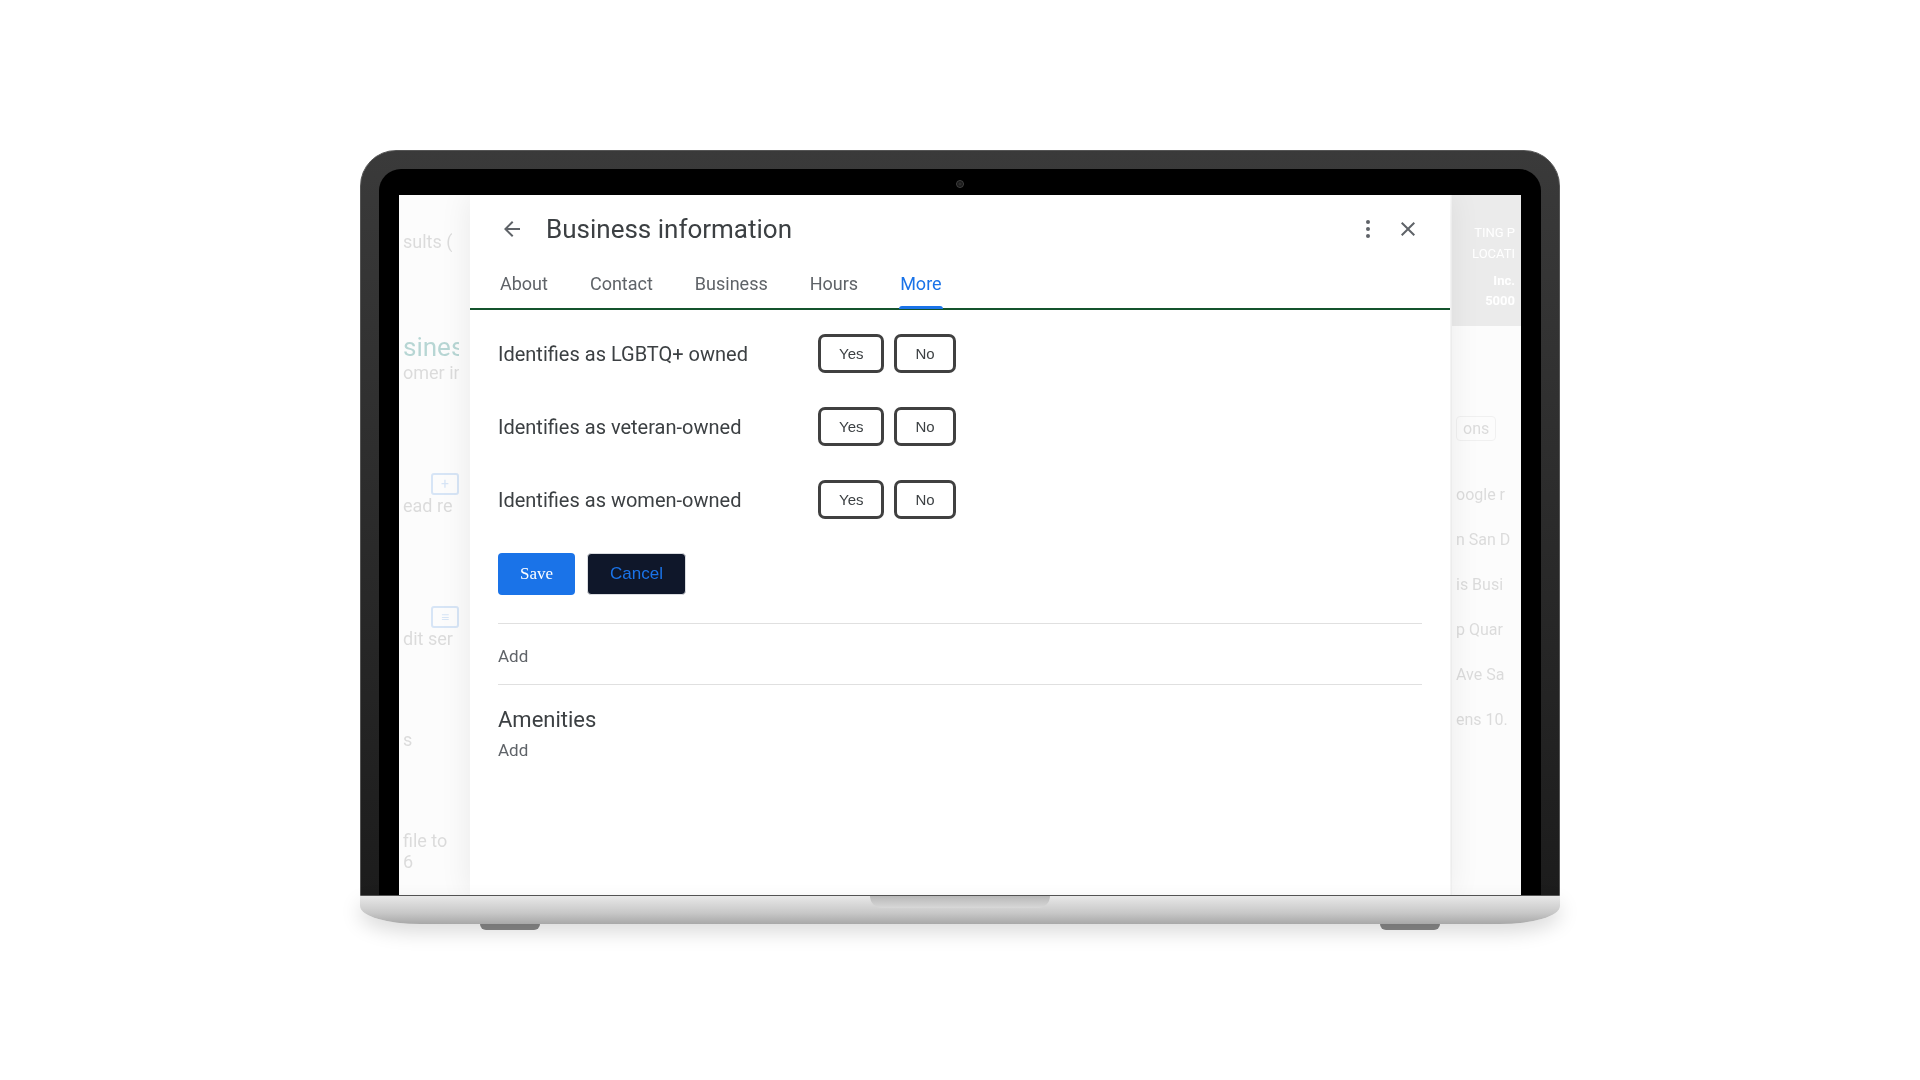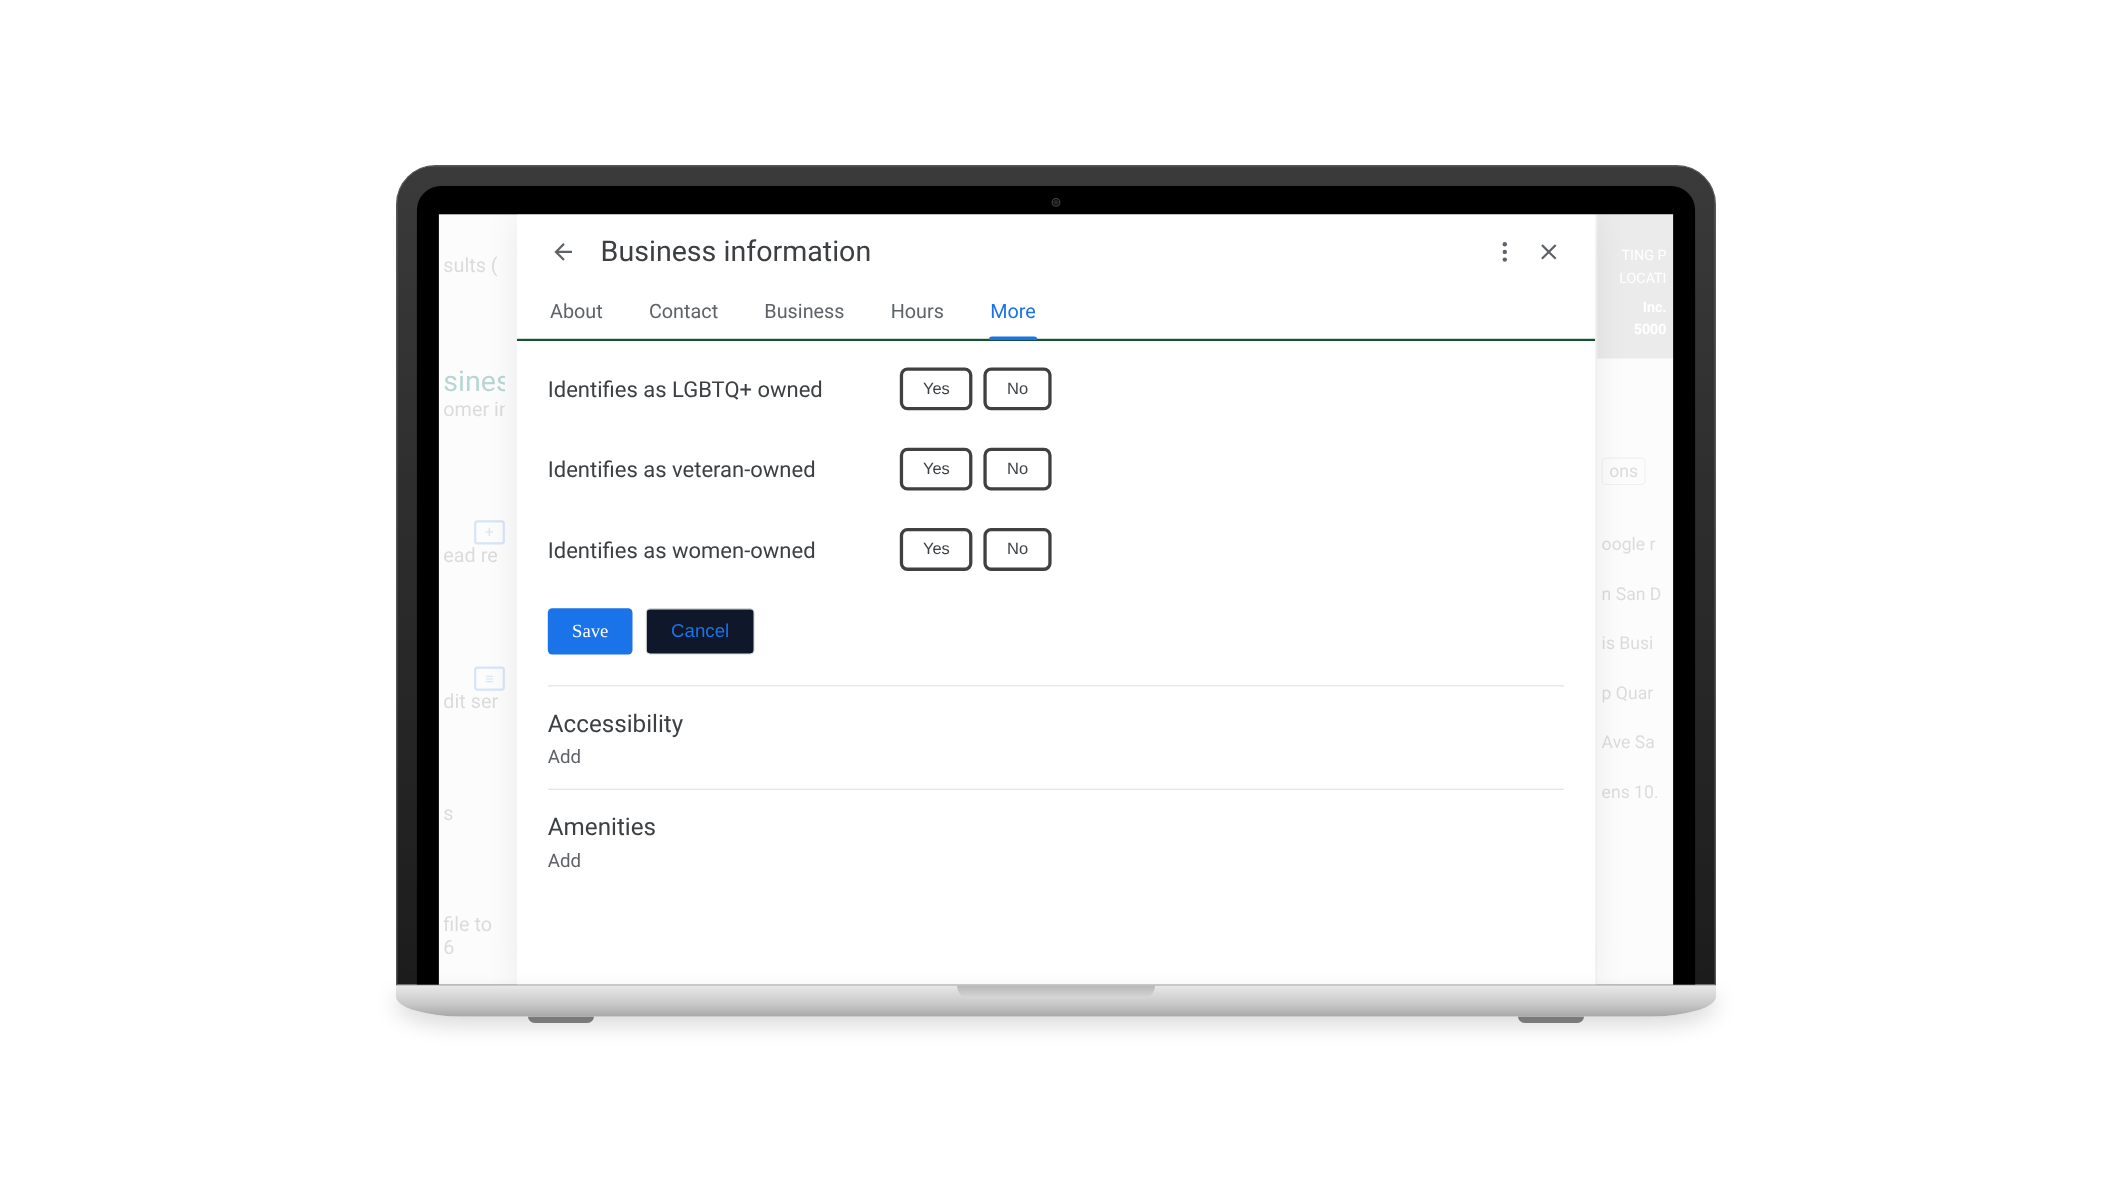--- a/index.html
+++ b/index.html
@@ -383,21 +383,20 @@
               <button class="choice-btn">Yes</button>
               <button class="choice-btn">No</button>
             </div>
 
             <div class="actions">
               <button class="btn-primary">Save</button>
               <button class="btn-secondary">Cancel</button>
             </div>
 
             <div class="section">
-              <div class="section-title">Accessibility</div>
               <div class="section-add">Add</div>
             </div>
 
             <div class="section">
               <div class="section-title">Amenities</div>
               <div class="section-add">Add</div>
             </div>
 
           </div>
         </div>

